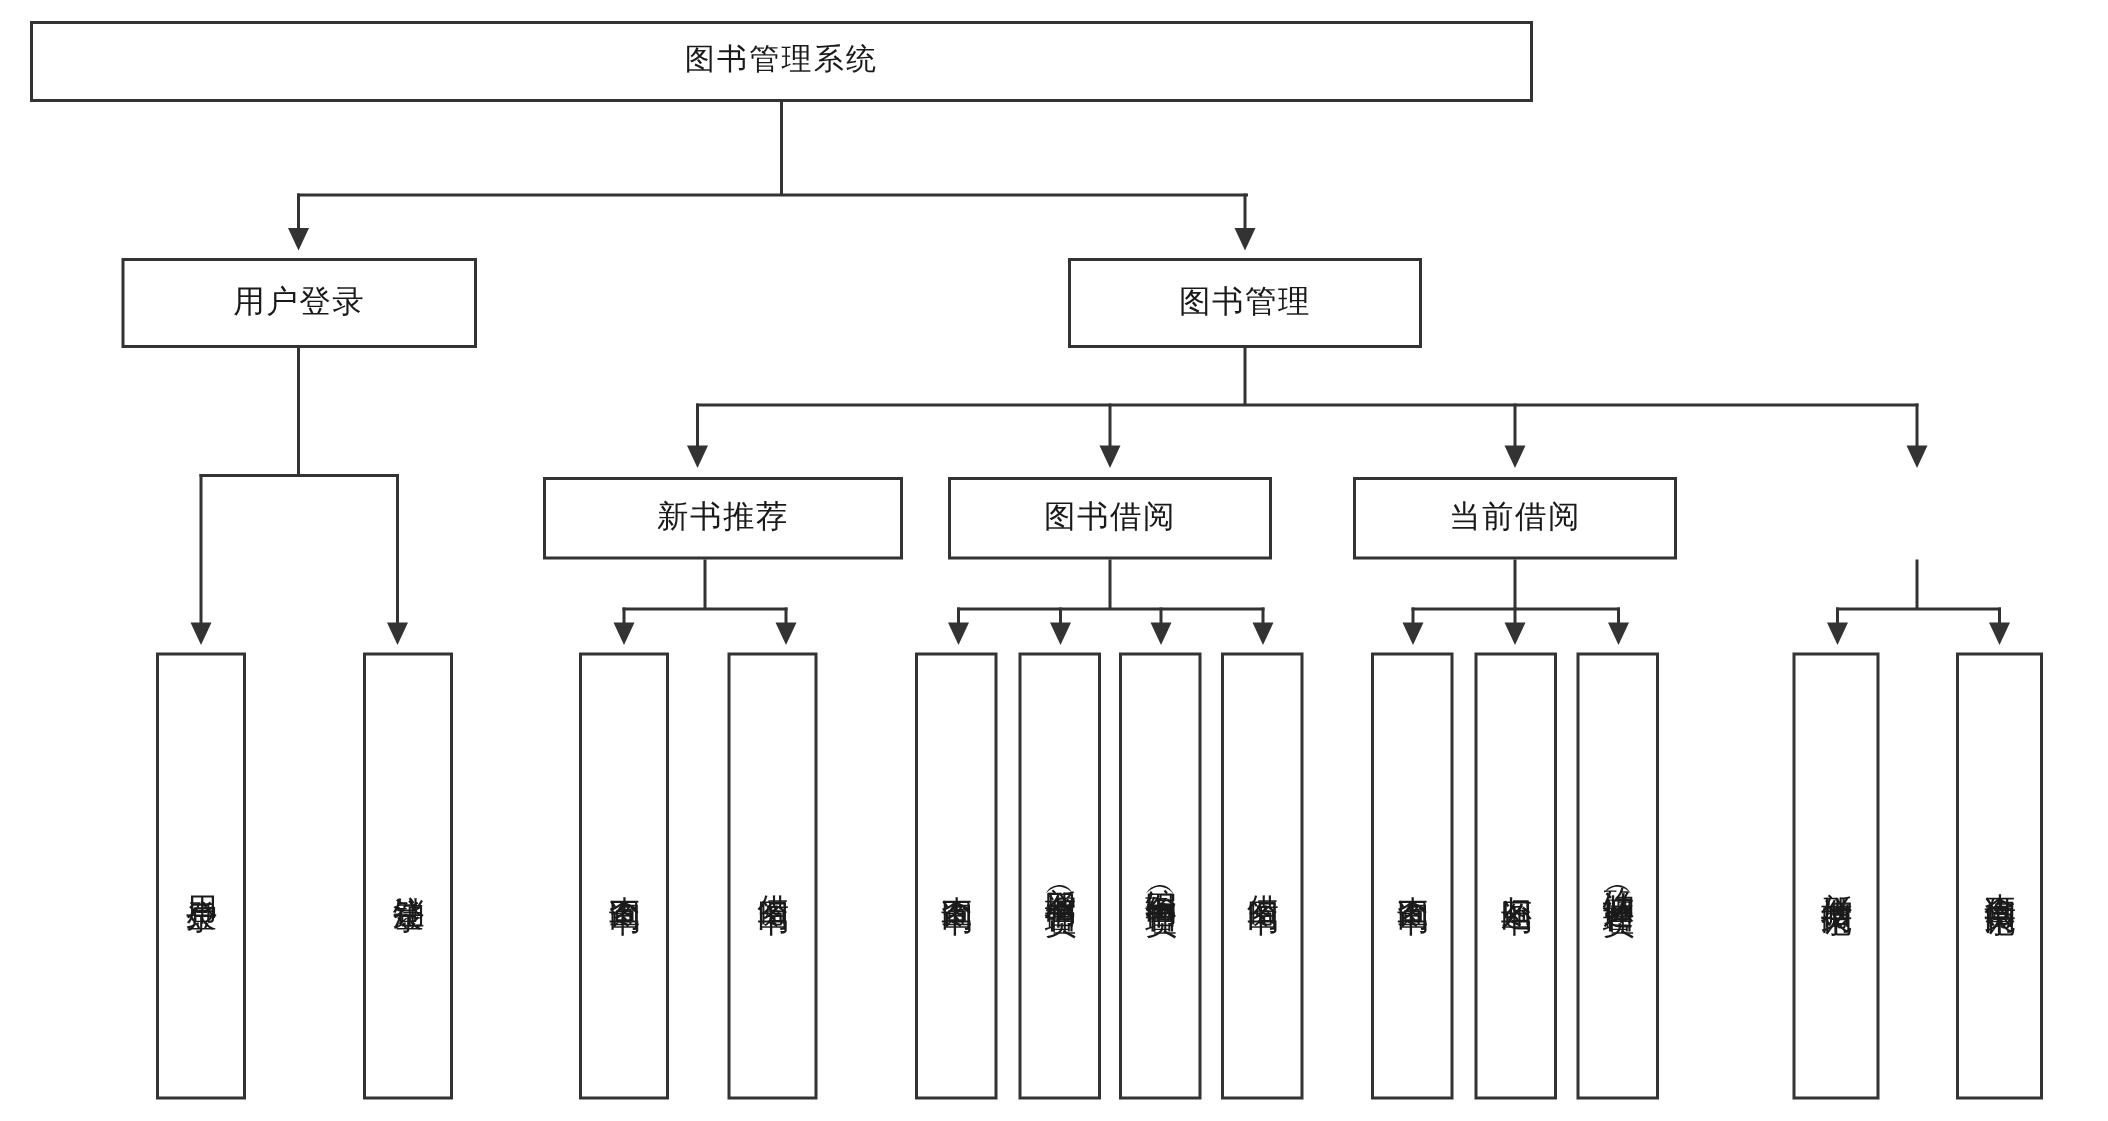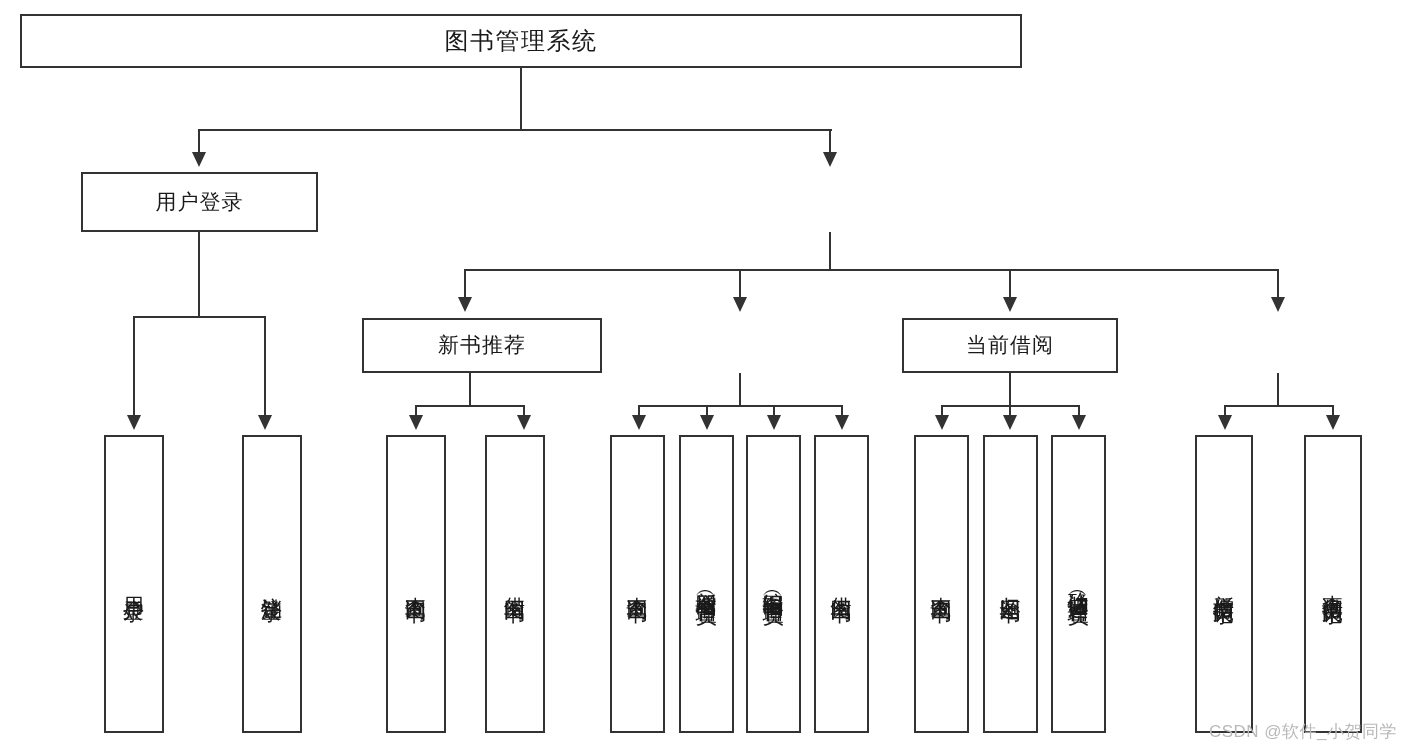--- a/index.html
+++ b/index.html
@@ -34,21 +34,21 @@
     text-align: center;
     line-height: 1.18;
     white-space: nowrap;
   }
   
   .node.h .label {
     font-size: 21px;
     letter-spacing: 1px;
   }
   .node.root .label {
-    font-size: 24px;
+    font-size: 20px;
     letter-spacing: 1.5px;
   }
   
   .node.v {
     align-items: center;
     justify-content: center;
     padding: 6px 0;
   }
   .node.v .label {
     writing-mode: vertical-rl;
@@ -101,20 +101,23 @@
 
   <div class="ln v" style="left:198px; top:129px; width:2px; height:27px;"></div>
   <div class="arrow" style="left:192px; top:152px;"></div>
   <div class="ln v" style="left:829px; top:129px; width:2px; height:27px;"></div>
   <div class="arrow" style="left:823px; top:152px;"></div>
 
   <div class="node h" style="left:81px; top:172px; width:237px; height:60px;">
     <span class="label">用户登录</span>
   </div>
 
+  <div class="node h" style="left:712px; top:172px; width:236px; height:60px;">
+    <span class="label">图书管理</span>
+  </div>
 
   <div class="ln v" style="left:198px; top:232px; width:2px; height:85px;"></div>
   <div class="ln h" style="left:133px; top:316px; width:132px; height:2px;"></div>
   <div class="ln v" style="left:133px; top:316px; width:2px; height:103px;"></div>
   <div class="arrow" style="left:127px; top:415px;"></div>
   <div class="ln v" style="left:264px; top:316px; width:2px; height:103px;"></div>
   <div class="arrow" style="left:258px; top:415px;"></div>
 
   <div class="ln v" style="left:829px; top:232px; width:2px; height:38px;"></div>
   <div class="ln h" style="left:464px; top:269px; width:815px; height:2px;"></div>
@@ -126,20 +129,23 @@
   <div class="arrow" style="left:733px; top:297px;"></div>
 
   <div class="ln v" style="left:1009px; top:269px; width:2px; height:32px;"></div>
   <div class="arrow" style="left:1003px; top:297px;"></div>
 
   <div class="ln v" style="left:1277px; top:269px; width:2px; height:32px;"></div>
   <div class="arrow" style="left:1271px; top:297px;"></div>
 
   <div class="node h" style="left:362px; top:318px; width:240px; height:55px;">
     <span class="label">新书推荐</span>
+  </div>
+  <div class="node h" style="left:632px; top:318px; width:216px; height:55px;">
+    <span class="label">图书借阅</span>
   </div>
   <div class="node h" style="left:902px; top:318px; width:216px; height:55px;">
     <span class="label">当前借阅</span>
   </div>
 
   <div class="ln v" style="left:469px; top:373px; width:2px; height:33px;"></div>
   <div class="ln h" style="left:415px; top:405px; width:110px; height:2px;"></div>
   <div class="ln v" style="left:415px; top:405px; width:2px; height:14px;"></div>
   <div class="arrow" style="left:409px; top:415px;"></div>
   <div class="ln v" style="left:523px; top:405px; width:2px; height:14px;"></div>
@@ -209,15 +215,14 @@
     <span class="label">确认归还（管理员）</span>
   </div>
 
   <div class="node v" style="left:1195px; top:435px; width:58px; height:298px;">
     <span class="label">新增借阅记录</span>
   </div>
   <div class="node v" style="left:1304px; top:435px; width:58px; height:298px;">
     <span class="label">查询借阅记录</span>
   </div>
 
-  <div id="watermark">CSDN @软件_小贺同学</div>
 
 </div>
 
 </body></html>

